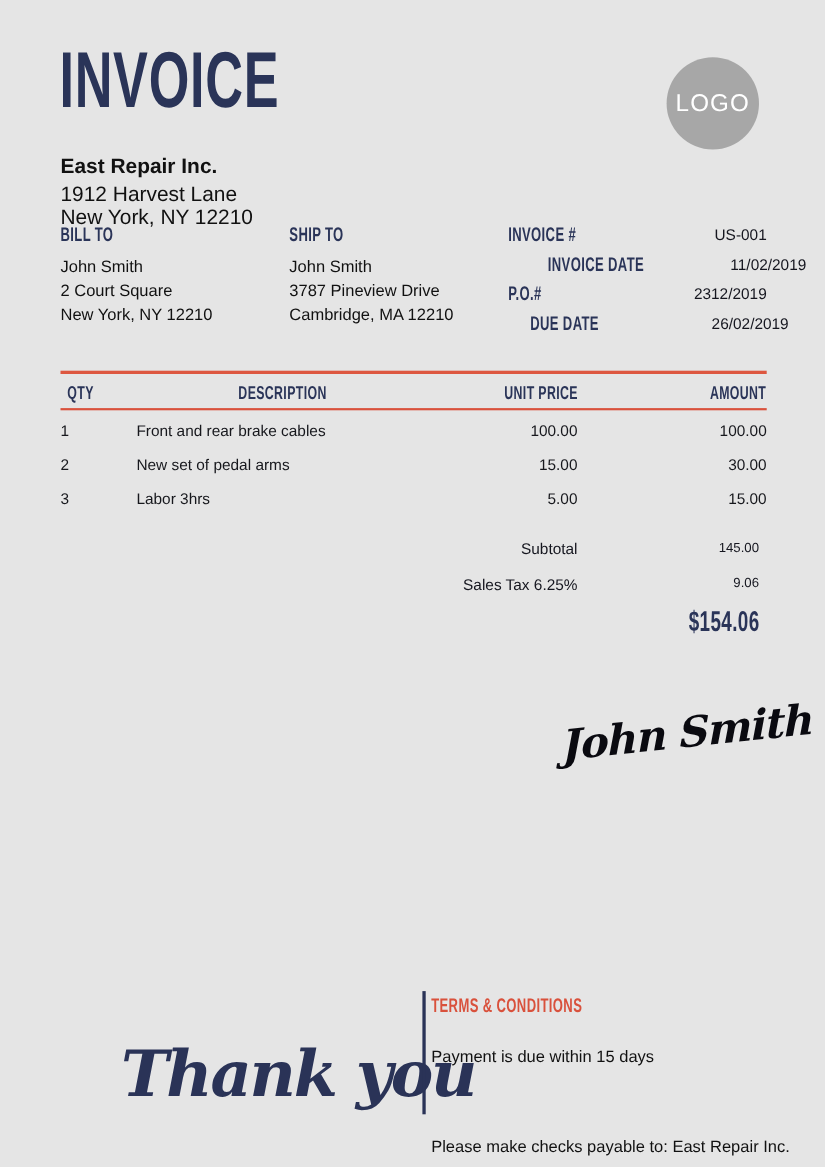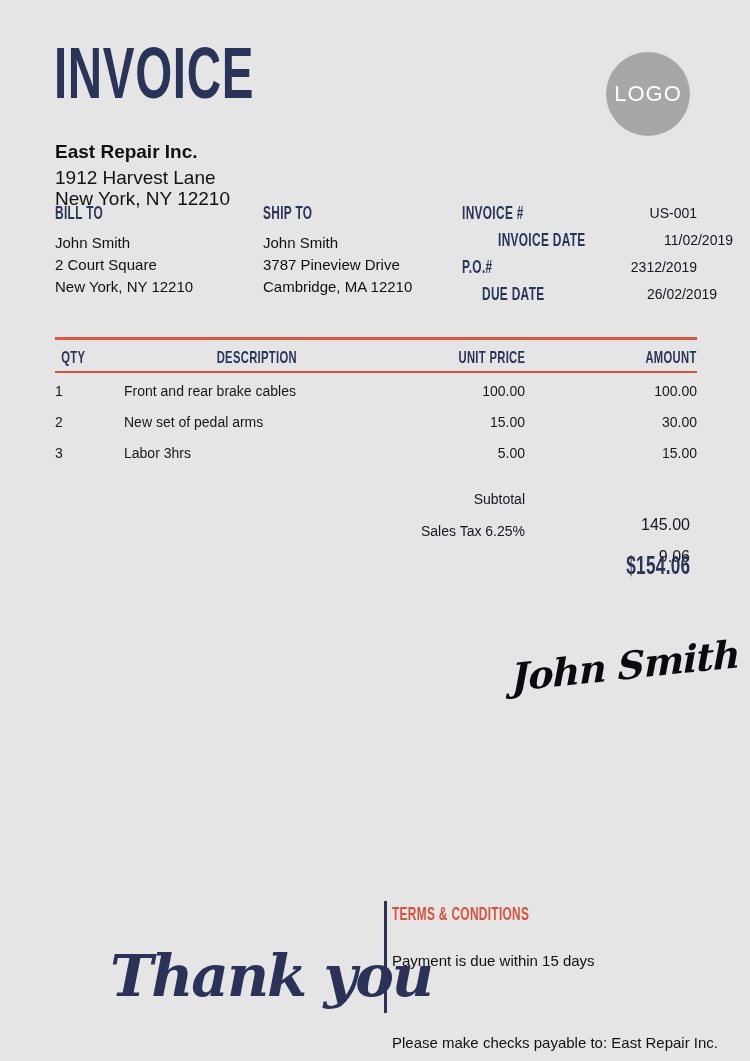--- a/index.html
+++ b/index.html
@@ -49,21 +49,21 @@
   .c-qty{left:55px;width:64px;text-align:left;}
   .c-desc{left:124px;width:266px;text-align:left;}
   .c-unit{left:390px;width:135px;text-align:right;}
   .c-amt{left:560px;width:137px;text-align:right;}
   .thead{top:346px;font-size:17px;line-height:24px;}
   .item{font-size:14px;line-height:18px;height:18px;color:#17181d;}
 
   
   .tot-lbl{font-size:14px;color:#15161f;}
   .tot-val{position:absolute;left:563px;width:127px;top:0;text-align:right;
-           font-size:16px;color:#15161f;margin-top:25px;}
+           font-size:12px;color:#15161f;}
   .grand{height:26px;}
   .grand .g-lbl{font-size:24px;line-height:26px;}
   .grand .g-val{position:absolute;left:540px;width:150px;top:0;text-align:right;
                 font-size:26px;line-height:26px;}
 
   
   .signature{left:528px;top:615px;width:195px;height:100px;display:flex;
              align-items:center;justify-content:center;}
   .signature span{font-family:"DejaVu Serif",serif;font-style:italic;font-weight:600;
                   font-size:38px;color:#0a0a10;letter-spacing:-1px;

